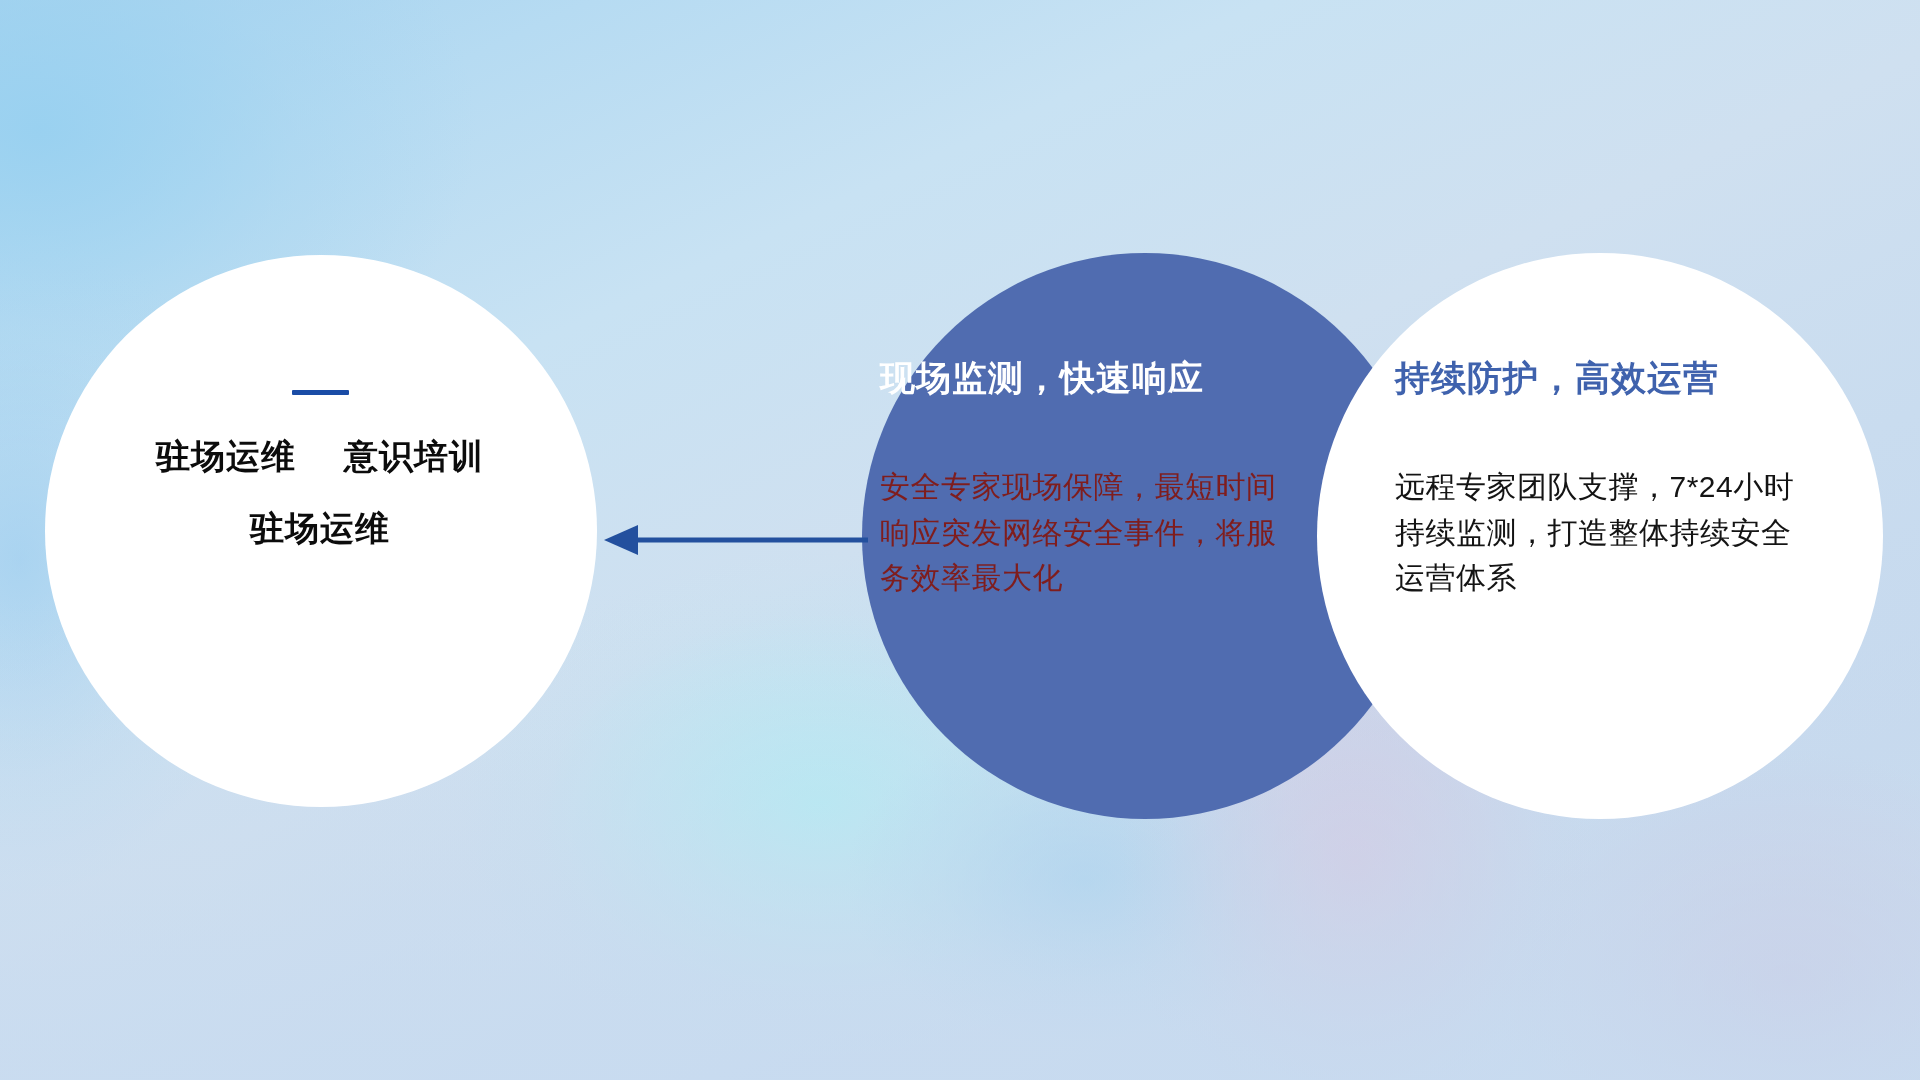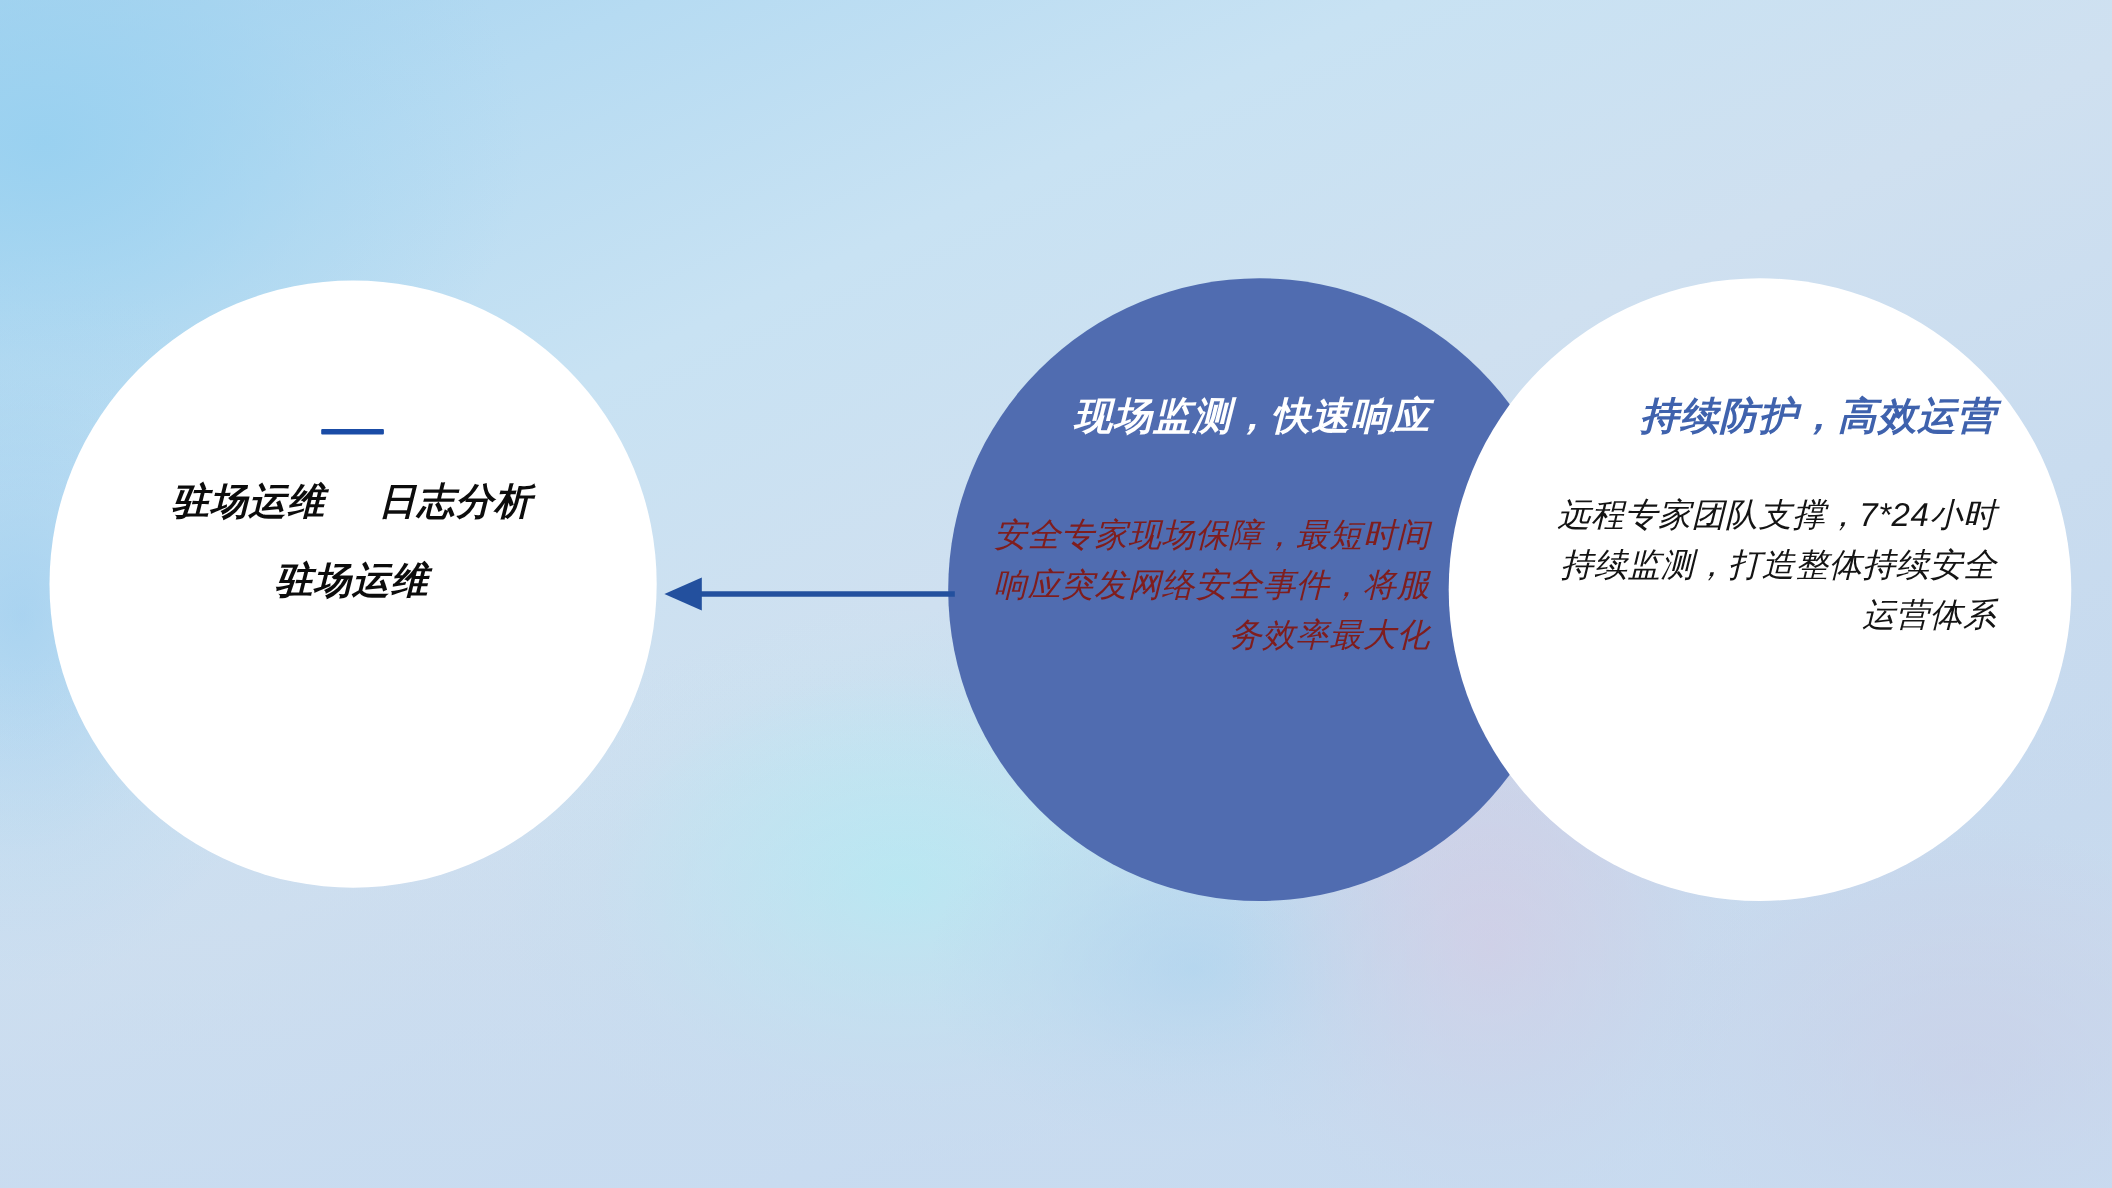--- a/index.html
+++ b/index.html
@@ -110,23 +110,22 @@
   #circle-right {
     left: 1317px;
     top: 253px;
     width: 566px;
     height: 566px;
   }
 
   
   .card-content {
     position: absolute;
-    text-align: right;
+    text-align: left;
     z-index: 5;
-    font-style: italic;
   }
 
   
   #left-card {
     left: 70px;
     top: 390px;
     width: 500px;
   }
   .accent-dash {
     width: 57px;
@@ -178,21 +177,21 @@
   #right-card {
     left: 1395px;
     top: 355px;
     width: 420px;
   }
   .title-blue {
     font-size: 35px;
     font-weight: bold;
     color: #3f62ad;
     letter-spacing: 1px;
-    margin-bottom: 44px;
+    margin-bottom: 62px;
     white-space: nowrap;
   }
   .body-dark {
     font-size: 30px;
     color: #141414;
     line-height: 1.52;
     letter-spacing: 0.5px;
   }
 
   
@@ -226,21 +225,21 @@
   <svg id="flow-arrow" viewBox="0 0 272 48">
     <line x1="268" y1="24" x2="34" y2="24" stroke="#23509e" stroke-width="5"></line>
     <polygon points="4,24 38,9 38,39" fill="#23509e"></polygon>
   </svg>
 
   <div id="left-card" class="card-content">
     <div class="accent-dash"></div>
 
     <div class="tag-row">
       <span class="tag">驻场运维</span>
-      <span class="tag">日志分析</span>
+      <span class="tag">意识培训</span>
     </div>
 
 
     <div class="tag-row single">
       <span class="tag">驻场运维</span>
     </div>
   </div>
 
   <div id="center-card" class="card-content">
     <div class="title-white">现场监测，快速响应</div>

